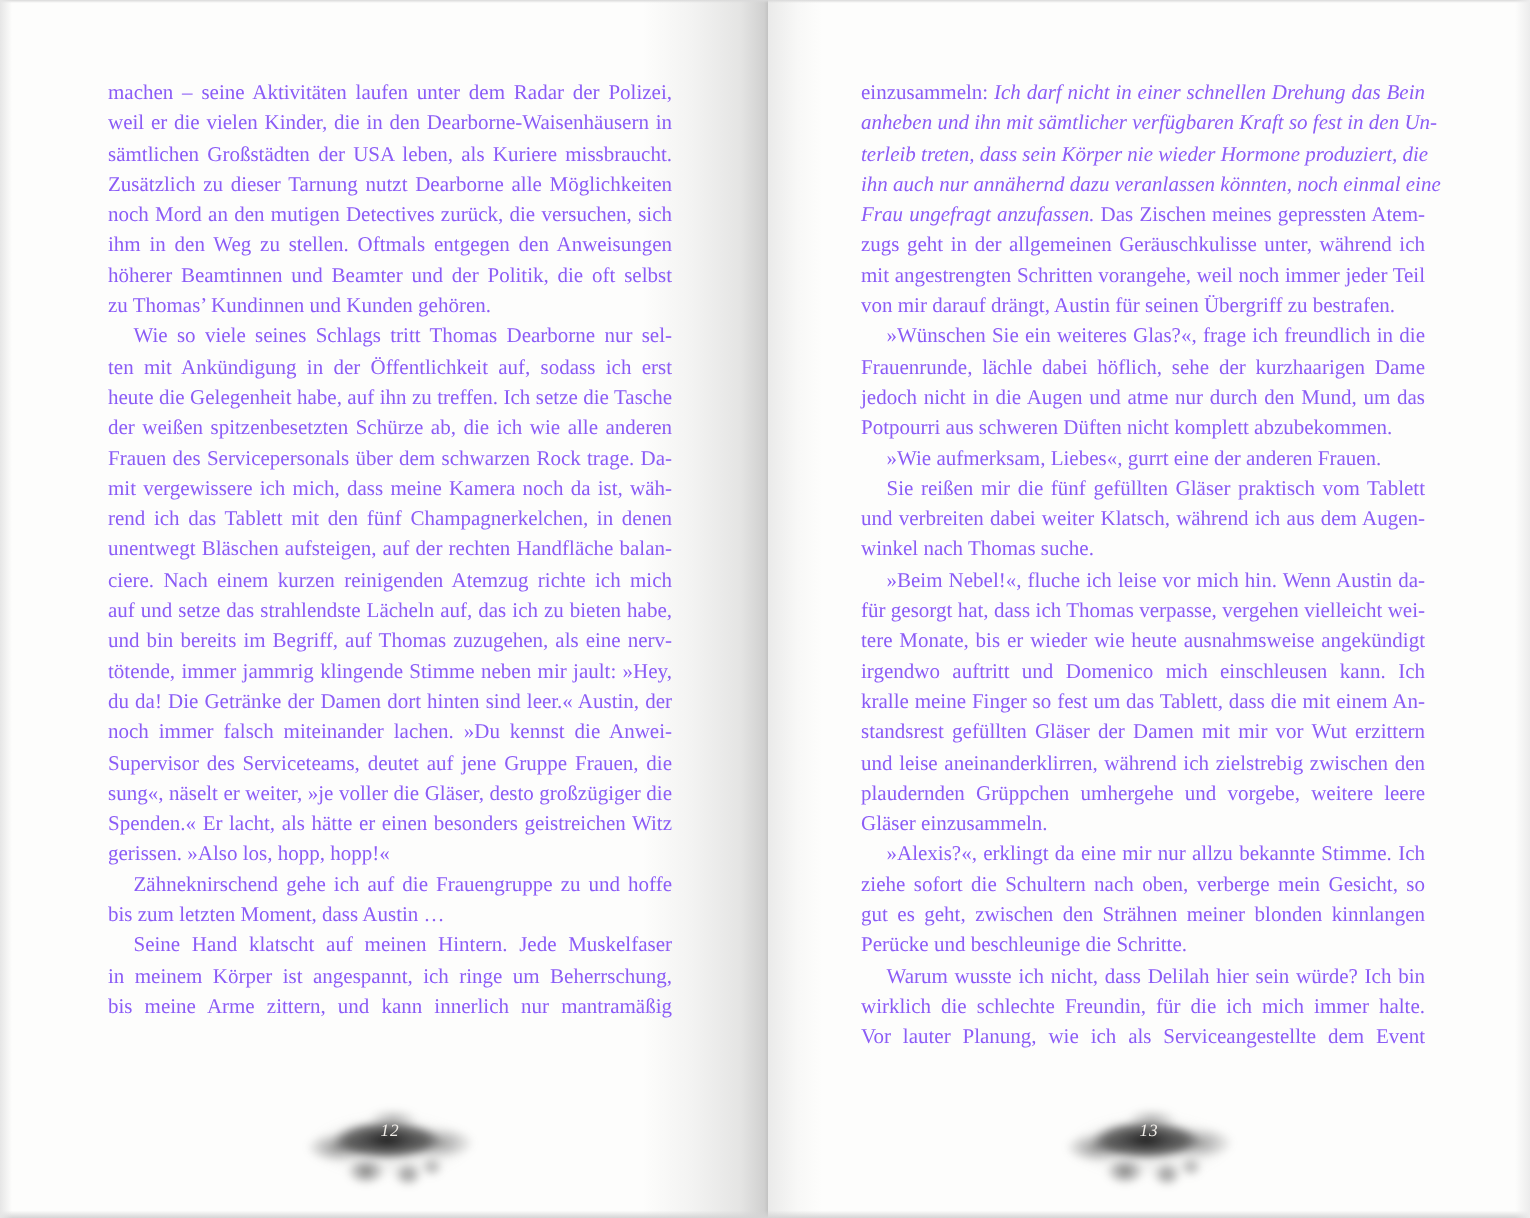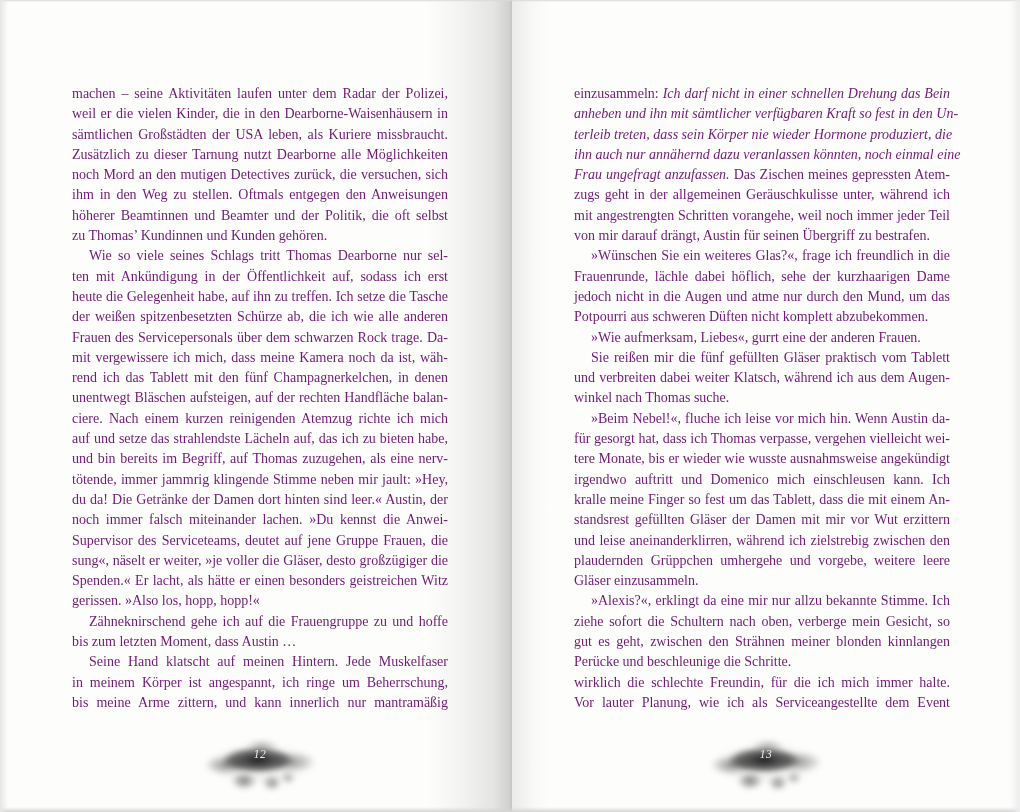--- a/index.html
+++ b/index.html
@@ -29,22 +29,22 @@
       rgba(80,80,80,0.26) 97%,
       rgba(60,60,60,0.30) 100%);}
   .gutter-r{position:absolute;left:512px;top:0;bottom:0;width:36px;
     background:linear-gradient(to right,
       rgba(120,120,120,0.14),
       rgba(120,120,120,0.04) 55%,
       rgba(120,120,120,0) 100%);}
 
   
   .text-col{
-    position:absolute;top:84px;width:376px;
-    font-size:14px;line-height:20.3px;color:#701a75;
+    position:absolute;top:53px;width:376px;
+    font-size:14px;line-height:20.3px;color:#8b5cf6;
     text-rendering:optimizeLegibility;
   }
   .col-left{left:72px;}
   .col-right{left:574px;}
   .line{
     white-space:nowrap;
     text-align:justify;
     text-align-last:justify;
     text-justify:inter-word;
   }
@@ -157,35 +157,36 @@
           <div class="line end indent"><span>»Wie aufmerksam, Liebes«, gurrt eine der anderen Frauen.</span></div>
         </div>
         <div>
           <div class="line indent"><span>Sie reißen mir die fünf gefüllten Gläser praktisch vom Tablett</span></div>
           <div class="line"><span>und verbreiten dabei weiter Klatsch, während ich aus dem Augen-</span></div>
           <div class="line end"><span>winkel nach Thomas suche.</span></div>
         </div>
         <div>
           <div class="line indent"><span>»Beim Nebel!«, fluche ich leise vor mich hin. Wenn Austin da-</span></div>
           <div class="line"><span>für gesorgt hat, dass ich Thomas verpasse, vergehen vielleicht wei-</span></div>
-          <div class="line"><span>tere Monate, bis er wieder wie wusste ausnahmsweise angekündigt</span></div>
+          <div class="line"><span>tere Monate, bis er wieder wie heute ausnahmsweise angekündigt</span></div>
           <div class="line"><span>irgendwo auftritt und Domenico mich einschleusen kann. Ich</span></div>
           <div class="line"><span>kralle meine Finger so fest um das Tablett, dass die mit einem An-</span></div>
           <div class="line"><span>standsrest gefüllten Gläser der Damen mit mir vor Wut erzittern</span></div>
           <div class="line"><span>und leise aneinanderklirren, während ich zielstrebig zwischen den</span></div>
           <div class="line"><span>plaudernden Grüppchen umhergehe und vorgebe, weitere leere</span></div>
           <div class="line end"><span>Gläser einzusammeln.</span></div>
         </div>
         <div>
           <div class="line indent"><span>»Alexis?«, erklingt da eine mir nur allzu bekannte Stimme. Ich</span></div>
           <div class="line"><span>ziehe sofort die Schultern nach oben, verberge mein Gesicht, so</span></div>
           <div class="line"><span>gut es geht, zwischen den Strähnen meiner blonden kinnlangen</span></div>
           <div class="line end"><span>Perücke und beschleunige die Schritte.</span></div>
         </div>
         <div>
+          <div class="line indent"><span>Warum wusste ich nicht, dass Delilah hier sein würde? Ich bin</span></div>
           <div class="line"><span>wirklich die schlechte Freundin, für die ich mich immer halte.</span></div>
           <div class="line"><span>Vor lauter Planung, wie ich als Serviceangestellte dem Event</span></div>
         </div>
       </div>
     <div class="splat splat-right">
       <div class="ink"></div>
       <div class="num">13</div>
     </div>
   </section>
 

